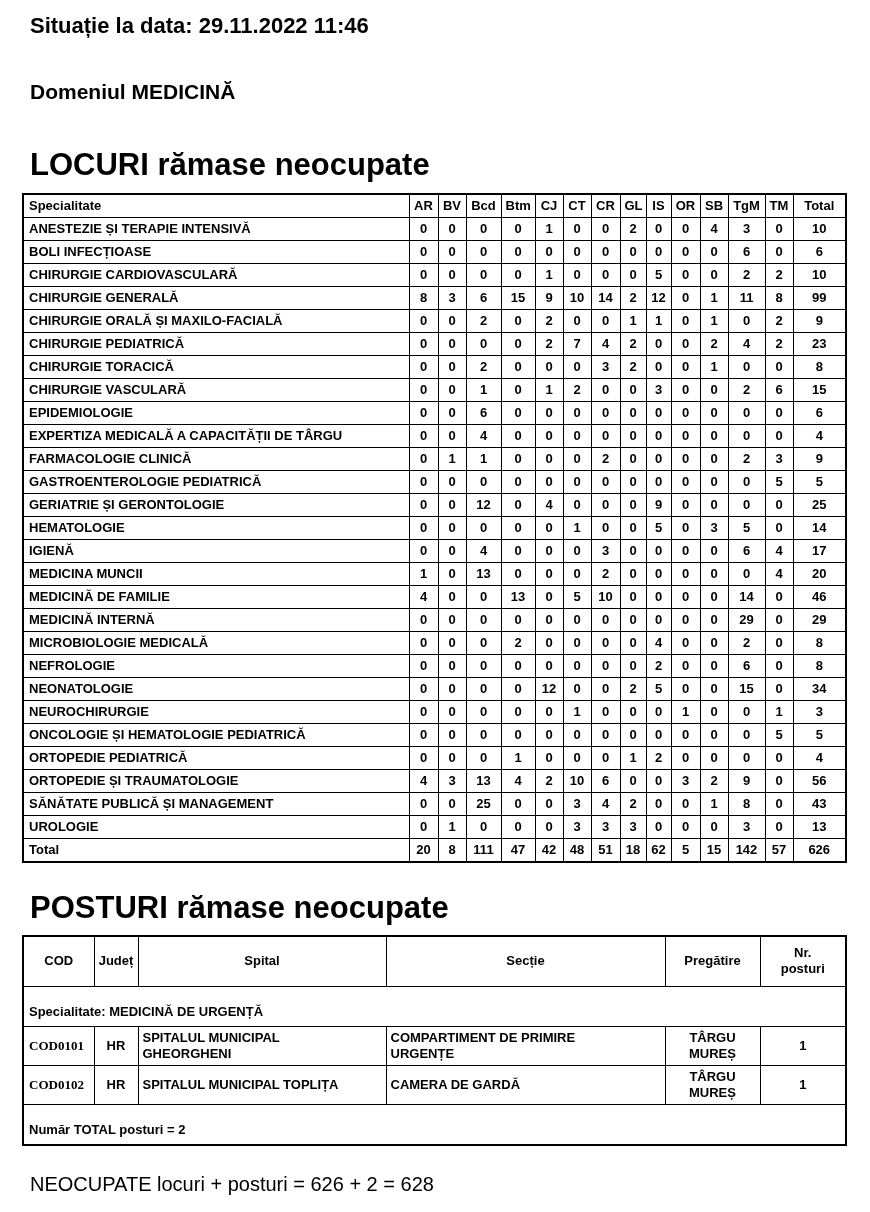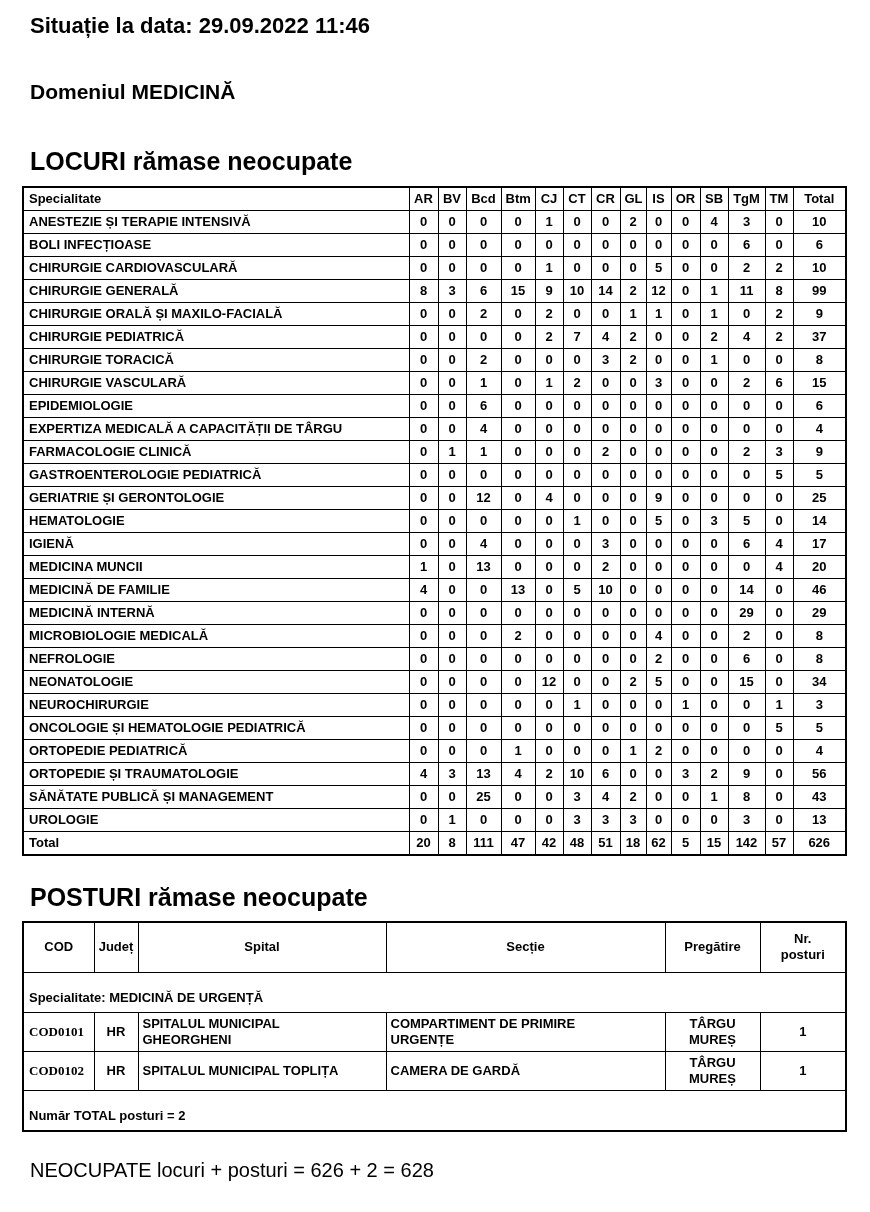--- a/index.html
+++ b/index.html
@@ -13,21 +13,21 @@
   .page-title {
     font-size: 22px; font-weight: bold;
     margin: 13px 0 0 30px;
     letter-spacing: 0;
   }
   .domain-title {
     font-size: 21px; font-weight: bold;
     margin: 41px 0 0 30px;
   }
   .section-heading {
-    font-size: 25px; font-weight: bold;
+    font-size: 31px; font-weight: bold;
     margin: 43px 0 10px 30px;
   }
   .section-heading.second {
     margin-top: 27px;
     margin-bottom: 9px;
   }
   table {
     border-collapse: collapse;
     margin-left: 22px;
     table-layout: fixed;
@@ -61,21 +61,21 @@
   .posturi td.pregatire { text-align: center; padding-left: 14px; padding-right: 14px; }
   .posturi td.nr { text-align: center; }
   .grand-total {
     font-size: 20px; font-weight: normal;
     margin: 27px 0 0 30px;
   }
 </style>
 </head>
 <body>
 
-<h1 class="page-title">Situație la data: 29.09.2022 11:46</h1>
+<h1 class="page-title">Situație la data: 29.11.2022 11:46</h1>
 
 <h2 class="domain-title">Domeniul MEDICINĂ</h2>
 
 <h2 class="section-heading">LOCURI rămase neocupate</h2>
 
 <table class="locuri">
   <colgroup id="locuri-cols">
       <col style="width: 386px;">
       <col style="width: 29px;">
       <col style="width: 28px;">
@@ -205,21 +205,21 @@
         <td>0</td>
         <td>2</td>
         <td>7</td>
         <td>4</td>
         <td>2</td>
         <td>0</td>
         <td>0</td>
         <td>2</td>
         <td>4</td>
         <td>2</td>
-        <td>37</td>
+        <td>23</td>
       </tr>
       <tr>
         <td class="spec">CHIRURGIE TORACICĂ</td>
         <td>0</td>
         <td>0</td>
         <td>2</td>
         <td>0</td>
         <td>0</td>
         <td>0</td>
         <td>3</td>

